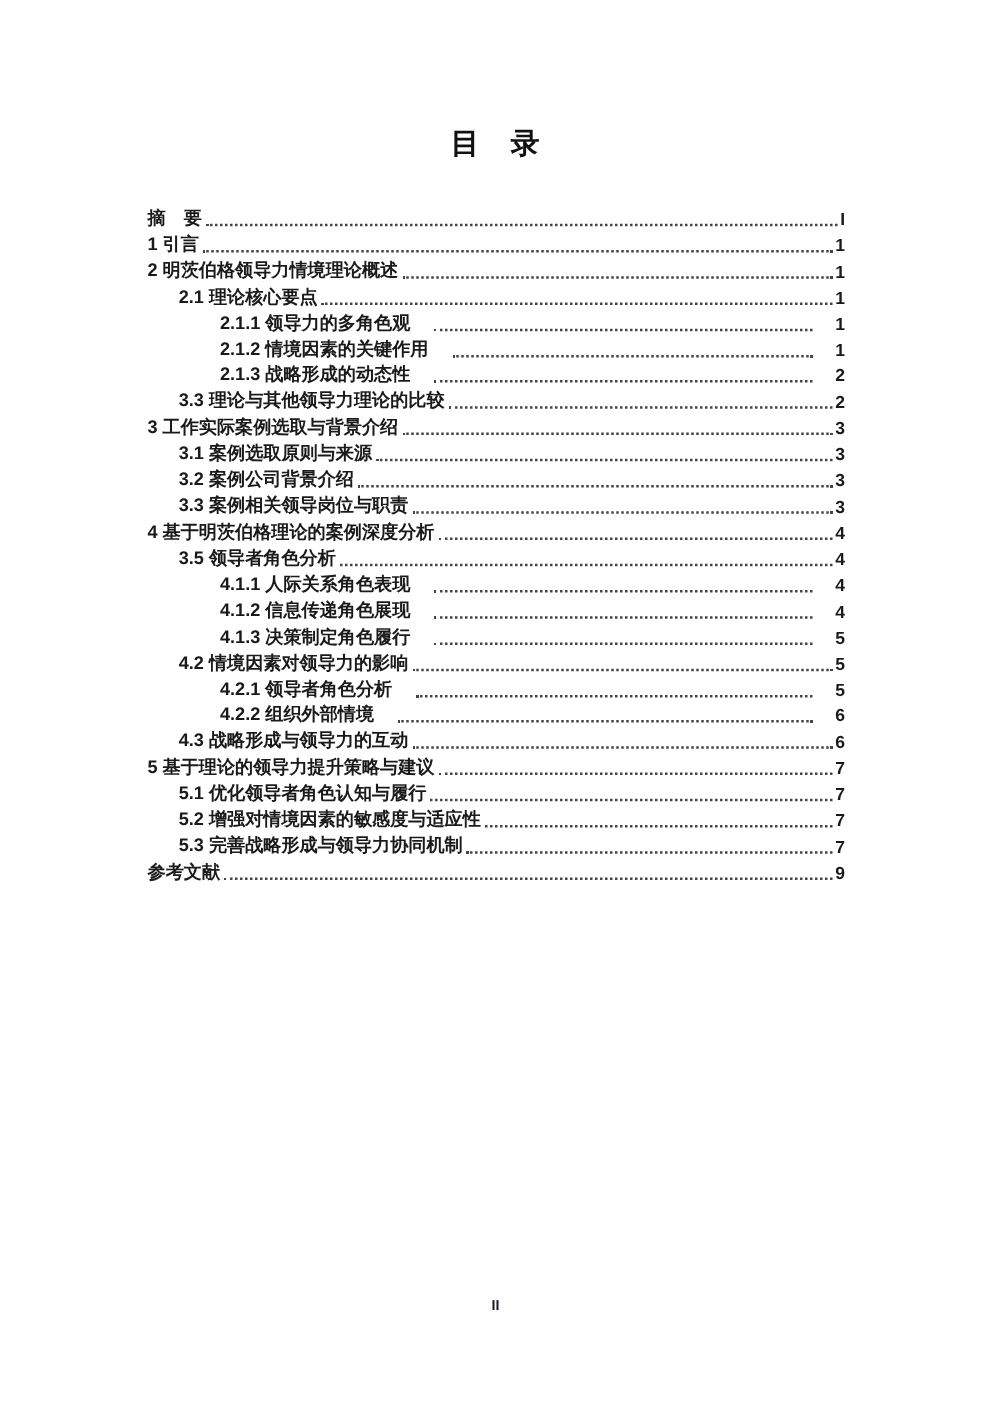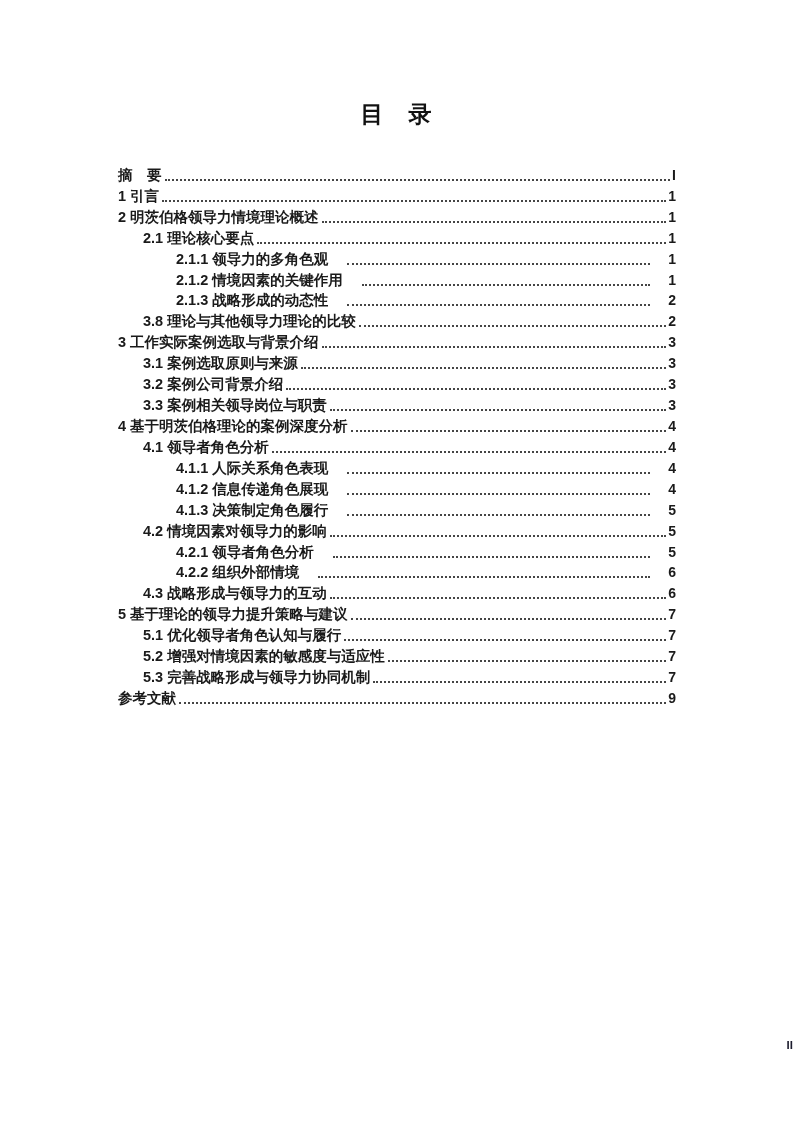--- a/index.html
+++ b/index.html
@@ -57,21 +57,21 @@
   }
   .toc-page {
     flex: 0 0 auto;
     font-size: 14px;
   }
   .page-footer {
     position: absolute;
     top: 1039px;
     left: 0;
     right: 0;
-    text-align: right;
+    text-align: center;
     font-size: 11.5px;
     font-weight: 700;
     color: #1c1c2e;
   }
 </style>
 </head>
 <body>
 
 <div class="page">
 
@@ -107,21 +107,21 @@
       <span class="toc-label">2.1.2 情境因素的关键作用</span>
       <span class="leader"></span>
       <span class="toc-page">1</span>
     </div>
       <div class="toc-row lvl-3">
       <span class="toc-label">2.1.3 战略形成的动态性</span>
       <span class="leader"></span>
       <span class="toc-page">2</span>
     </div>
       <div class="toc-row lvl-2">
-      <span class="toc-label">3.8 理论与其他领导力理论的比较</span>
+      <span class="toc-label">3.3 理论与其他领导力理论的比较</span>
       <span class="leader"></span>
       <span class="toc-page">2</span>
     </div>
       <div class="toc-row lvl-1">
       <span class="toc-label">3 工作实际案例选取与背景介绍</span>
       <span class="leader"></span>
       <span class="toc-page">3</span>
     </div>
       <div class="toc-row lvl-2">
       <span class="toc-label">3.1 案例选取原则与来源</span>
@@ -137,21 +137,21 @@
       <span class="toc-label">3.3 案例相关领导岗位与职责</span>
       <span class="leader"></span>
       <span class="toc-page">3</span>
     </div>
       <div class="toc-row lvl-1">
       <span class="toc-label">4 基于明茨伯格理论的案例深度分析</span>
       <span class="leader"></span>
       <span class="toc-page">4</span>
     </div>
       <div class="toc-row lvl-2">
-      <span class="toc-label">4.1 领导者角色分析</span>
+      <span class="toc-label">3.5 领导者角色分析</span>
       <span class="leader"></span>
       <span class="toc-page">4</span>
     </div>
       <div class="toc-row lvl-3">
       <span class="toc-label">4.1.1 人际关系角色表现</span>
       <span class="leader"></span>
       <span class="toc-page">4</span>
     </div>
       <div class="toc-row lvl-3">
       <span class="toc-label">4.1.2 信息传递角色展现</span>

